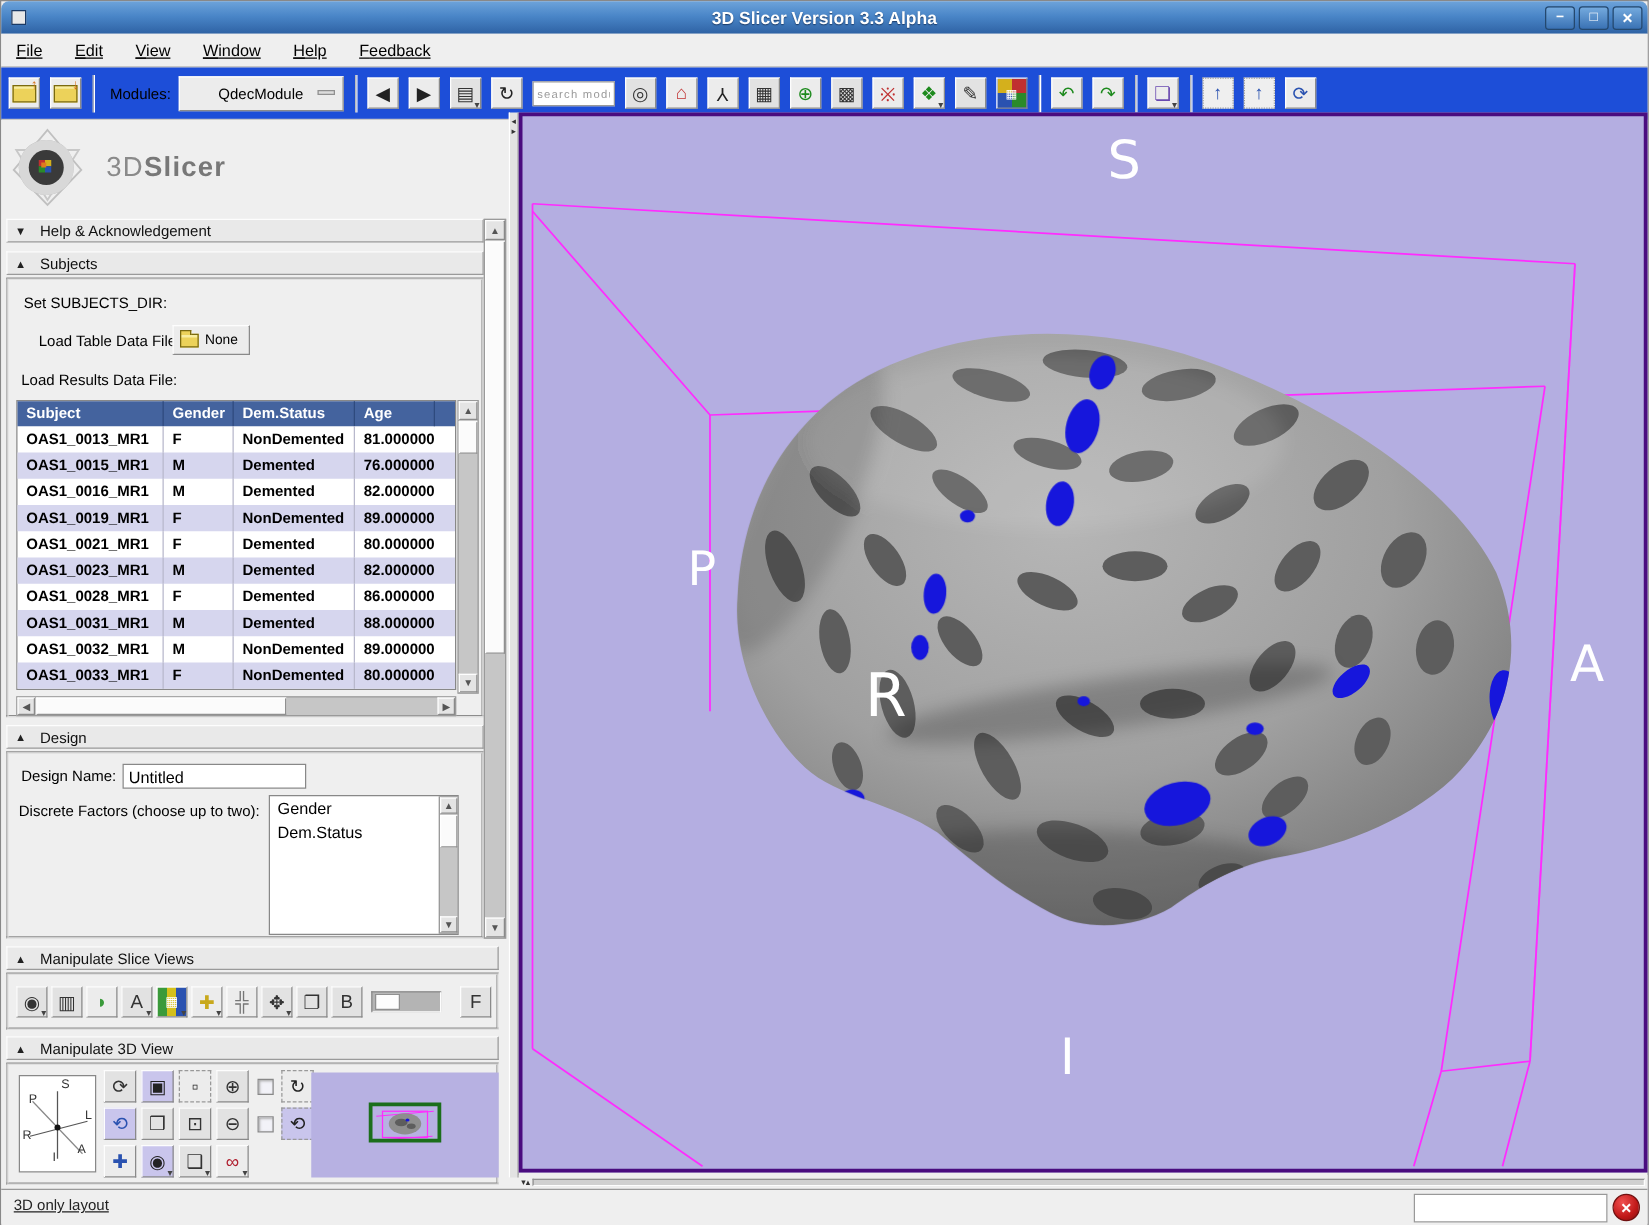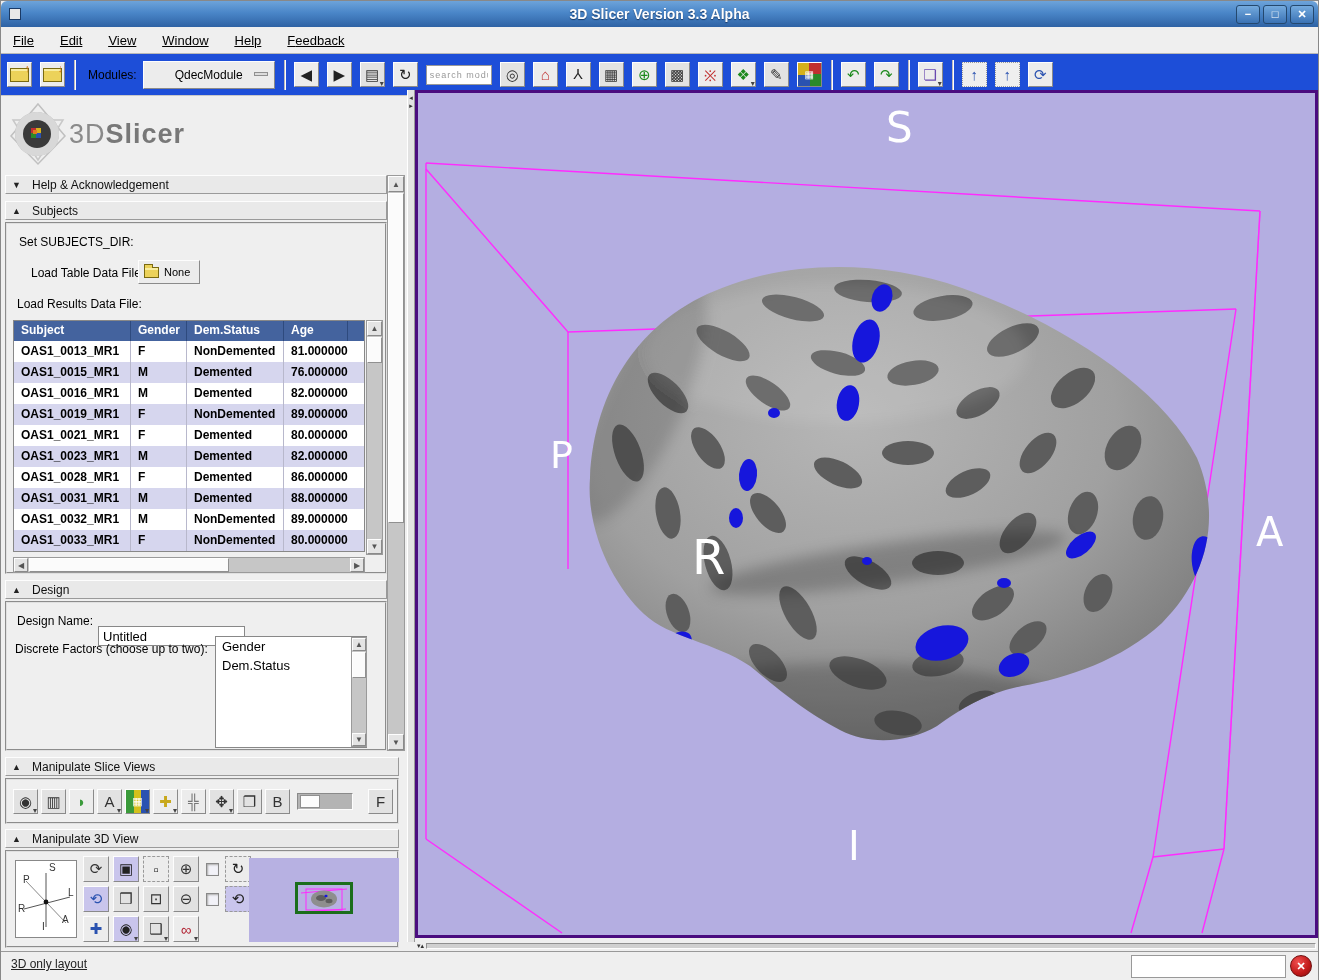--- a/index.html
+++ b/index.html
@@ -59,21 +59,21 @@
   .search-input { width:66px; height:20px; border:1px solid #999; font-size:9px; padding:0 3px;
     color:#444; background:#fff; }
   .search-input::placeholder { color:#999; letter-spacing:1px; }
 
   
   .main { position:absolute; left:0; top:95px; width:100%; height:855px; }
 
   
   .leftpanel { position:absolute; left:0; top:0; width:406px; height:855px; background:#efefef; }
   .logo-row { position:absolute; left:6px; top:2px; width:390px; height:72px; display:flex; align-items:center; }
-  .logo-text { font-size:27px; color:#8a8a8a; margin-left:0; letter-spacing:1px; }
+  .logo-text { font-size:22px; color:#8a8a8a; margin-left:16px; letter-spacing:1px; }
   .logo-text b { color:#787878; }
 
   .sec-header { position:absolute; height:19px; background:#e9e9e9; border:1px solid;
     border-color:#fdfdfd #9a9a9a #9a9a9a #fdfdfd; display:flex; align-items:center;
     font-size:12px; color:#111; padding-left:6px; }
   .tri { font-size:9px; color:#222; margin-right:10px; width:10px; }
   .frame { position:absolute; border:2px groove #e0e0e0; background:#efefef; }
   .flabel { position:absolute; font-size:12px; color:#000; }
   .fbtn { position:absolute; height:24px; background:#ececec; border:1px solid;
     border-color:#fdfdfd #8a8a8a #8a8a8a #fdfdfd; display:flex; align-items:center;
@@ -395,21 +395,21 @@
         </div>
       </div>
 
       <div class="sec-header" style="left:4px; top:484px; width:382px;">
         <span class="tri">▲</span>
         <span>Design</span>
       </div>
 
       <div class="frame" style="left:4px; top:505px; width:382px; height:150px;">
         <span class="flabel" style="left:10px; top:11px;">Design Name:</span>
-        <input class="text-input" style="left: 91px; top: 23px; width: 147px;" value="Untitled">
+        <input class="text-input" style="left: 91px; top: 8px; width: 147px;" value="Untitled">
         <span class="flabel" style="left:8px; top:39px;">Discrete Factors (choose up to two):</span>
         <div class="list-box" style="left:208px; top:33px; width:152px; height:112px;">
             <div class="list-item">Gender</div>
             <div class="list-item">Dem.Status</div>
           </div>
         <div class="vscroll" style="left:344px; top:34px; height:110px; width:16px;">
           <div class="sb-arrow" style="left:0; top:0; width:14px; height:13px;">▲</div>
           <div class="sb-thumb" style="left:0; top:14px; width:14px; height:26px;"></div>
           <div class="sb-arrow" style="left:0; bottom:0; width:14px; height:13px;">▼</div>
         </div>

